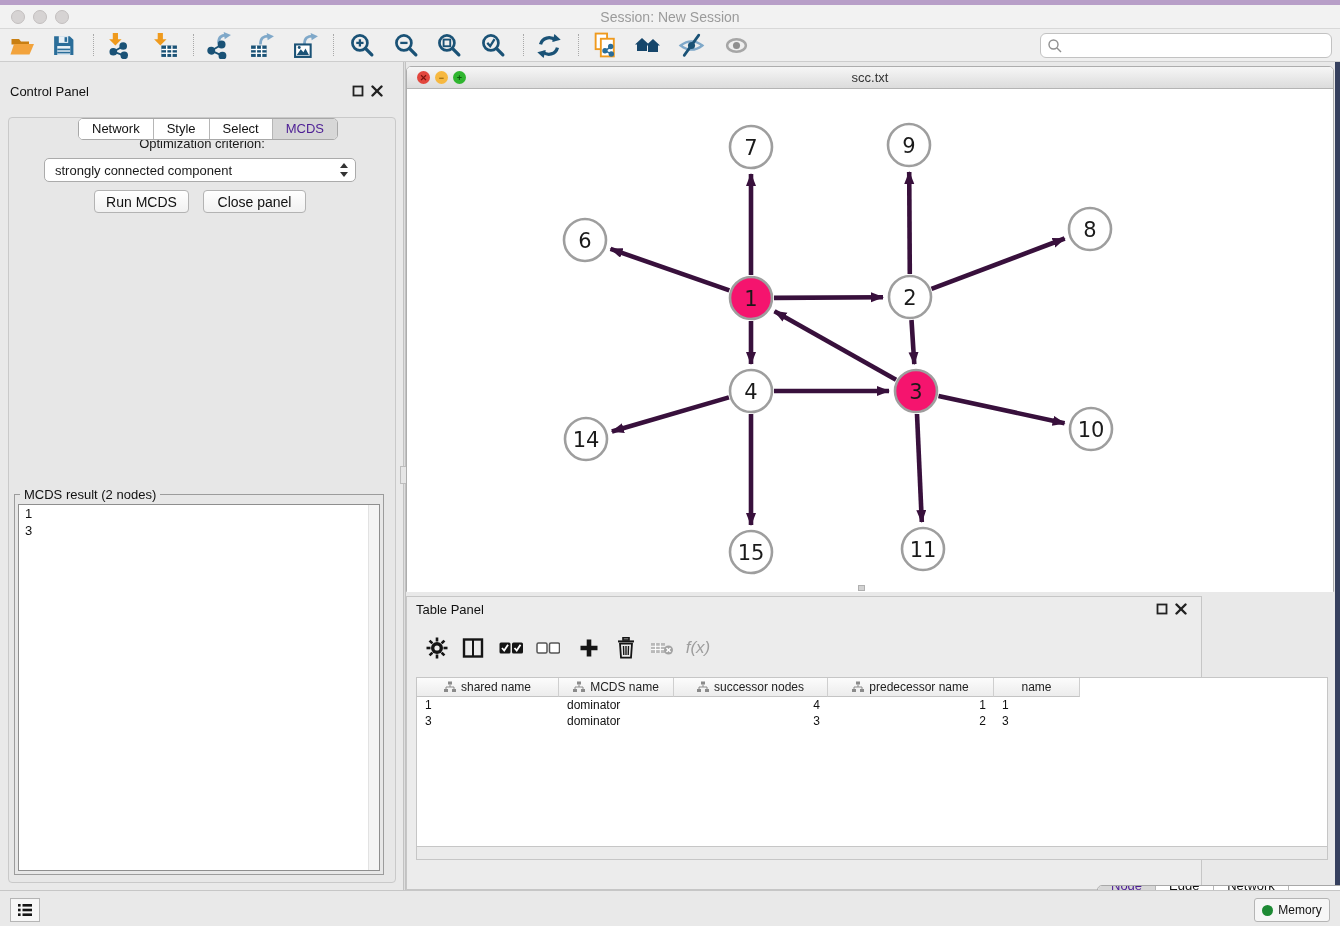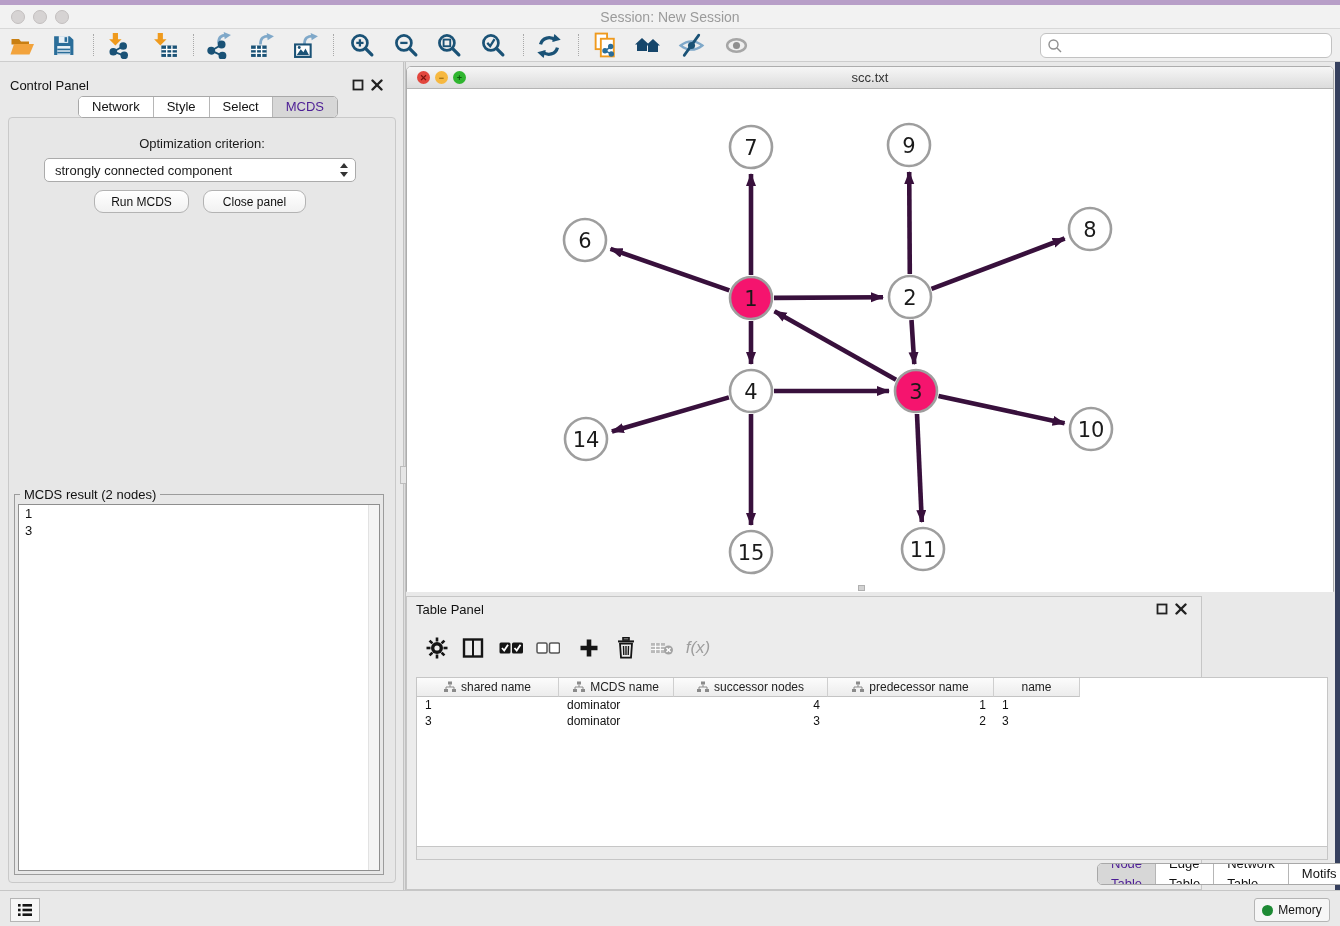--- a/index.html
+++ b/index.html
@@ -23,39 +23,39 @@
             align-items:center; justify-content:center; cursor:default; }
   .tbsep { position:absolute; top:5px; height:22px; width:0;
            border-left:1px dotted #a9a9a9; }
   .searchbox { position:absolute; left:1040px; top:4px; width:292px; height:25px;
                background:#fff; border:1px solid #c2c2c2; border-radius:6px;
                display:flex; align-items:center; padding-left:6px; }
   .searchbox input { border:none; outline:none; flex:1; font-size:13px; height:20px;
                      font-family:"Liberation Sans",sans-serif; background:transparent; }
 
   
-  .cp-header { left:0; top:72px; width:403px; height:28px; }
+  .cp-header { left:0; top:78px; width:403px; height:28px; }
   .cp-title { position:absolute; left:10px; top:6px; font-size:13px; color:#111; }
   .win-btns { position:absolute; top:7px; display:flex; gap:7px; }
   .cp-body { left:8px; top:117px; width:388px; height:766px; background:#e7e7e7;
              border:1px solid #c9c9c9; border-radius:4px; }
   .seg-group { display:flex; border:1px solid #a8a8a8; border-radius:5px; overflow:hidden;
-               background:#fff; height:22px; }
+               background:#fff; height:22px;margin-top:22px; }
   .seg { padding:0 13px; line-height:20px; font-size:13px; background:#fff; color:#111;
          border-right:1px solid #b6b6b6; display:flex; align-items:center; }
   .seg:last-child { border-right:none; }
   .seg.sel { background:#d7d7d7; color:#4c1d95; }
   .cp-tabs { left:78px; top:96px; z-index:5; }
   .opt-label { left:8px; top:136px; width:388px; text-align:center; font-size:13px; }
   .dropdown { left:44px; top:158px; width:312px; height:24px; background:#fff;
               border:1px solid #ababab; border-radius:5px; font-size:13px;
               display:flex; align-items:center; padding:0 6px 0 10px; }
   .dropdown .dd-text { flex:1; }
   .btn { background:linear-gradient(#ffffff,#f1f1f1); border:1px solid #b3b3b3;
-         border-radius:9px; font-size:12px; text-align:center; color:#111;
+         border-radius:4px; font-size:14px; text-align:center; color:#111;
          display:flex; align-items:center; justify-content:center; }
   .run-btn { left:94px; top:190px; width:95px; height:23px; }
   .closep-btn { left:203px; top:190px; width:103px; height:23px; }
   .fieldset { left:14px; top:494px; width:370px; height:381px; border:1px solid #9c9c9c; }
   .legend { position:absolute; top:-8px; left:5px; background:#e7e7e7; padding:0 4px;
             font-size:13px; color:#111; }
   .result-box { position:absolute; left:3px; top:9px; right:3px; bottom:3px;
                 background:#fff; border:1px solid #8e8e8e; overflow:hidden; }
   .result-item { font-size:13px; line-height:17px; padding:0 6px; color:#111; }
   .scrolltrack { position:absolute; right:0; top:0; bottom:0; width:11px;

